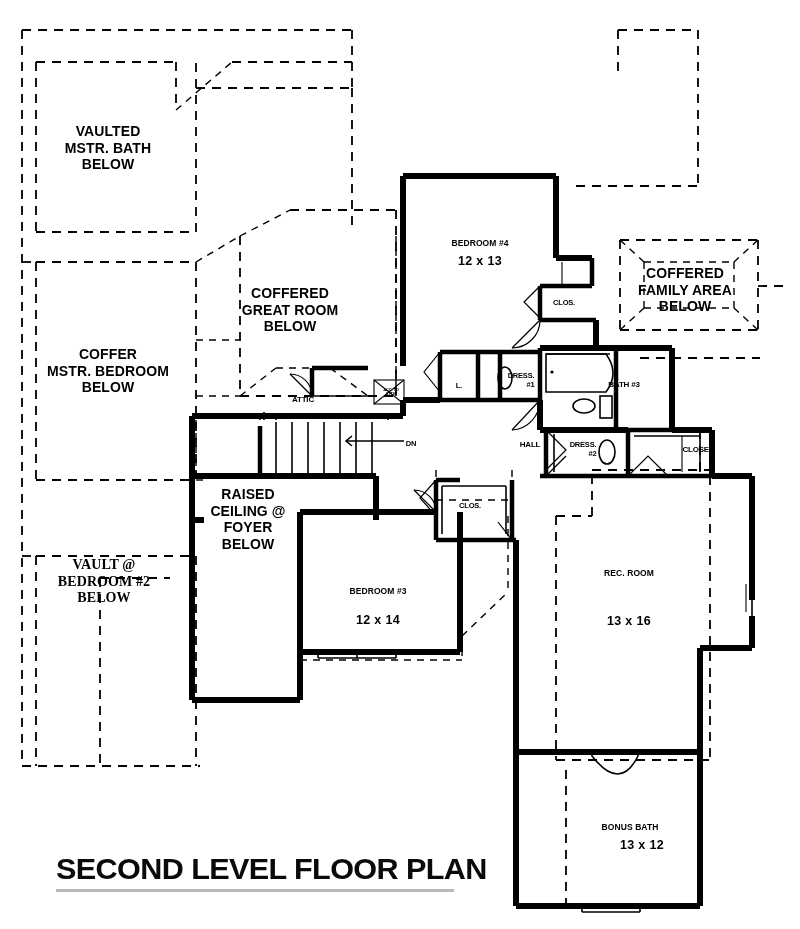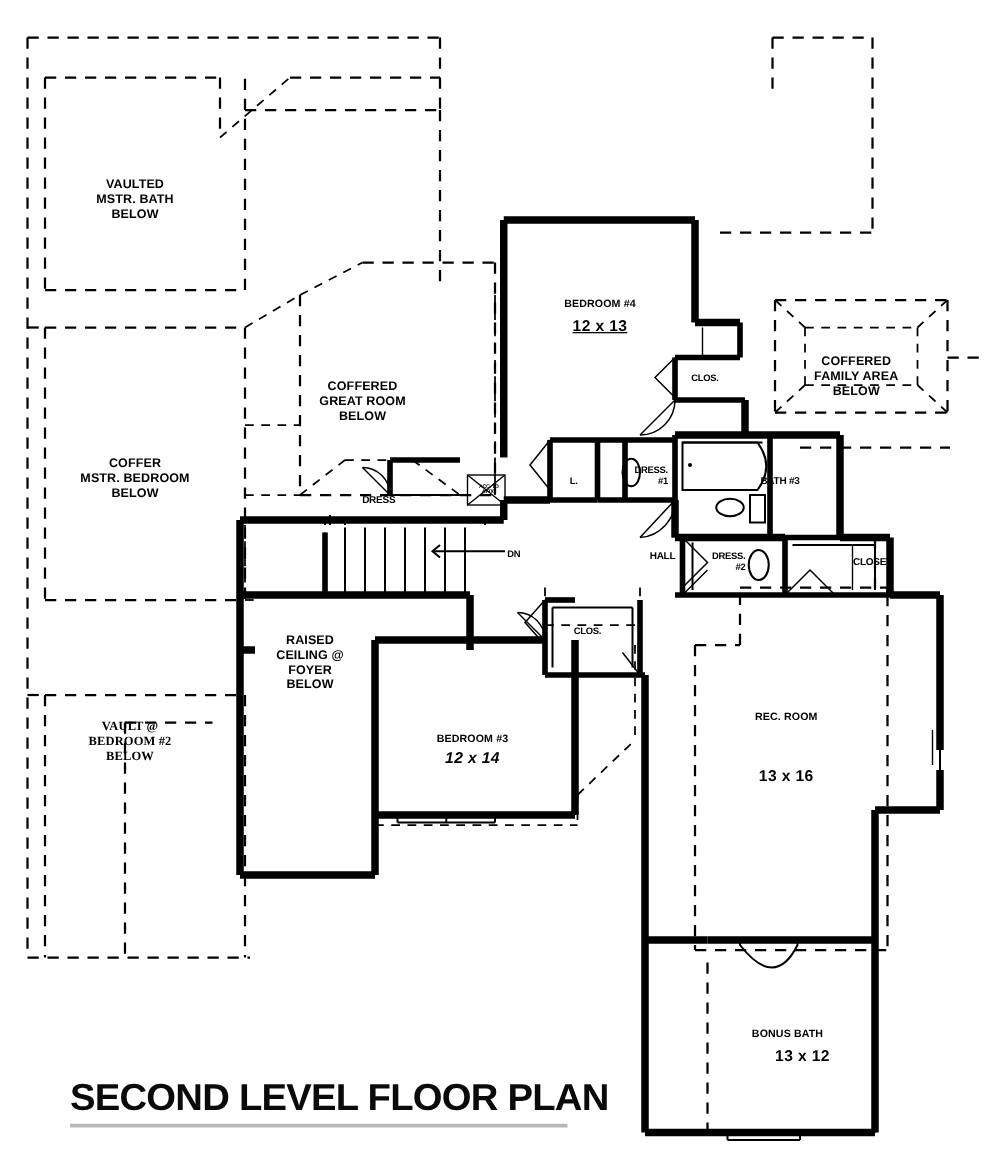--- a/index.html
+++ b/index.html
@@ -43,42 +43,40 @@
   }
   .lbl-room-name {
     font-size: 8.5px;
     letter-spacing: 0.1px;
   }
   .lbl-room-dim {
     font-size: 12.5px;
     letter-spacing: 0.3px;
   }
   .lbl-below {
-    font-size: 10px;
+    font-size: 14px;
     letter-spacing: 0.1px;
-    margin-top: 12px;
   }
   .lbl-small {
     font-size: 7.5px;
     text-align: right;
   }
   .lbl-tiny {
     font-size: 4.2px;
     line-height: 1.05;
   }
   .lbl-mid {
     font-size: 8px;
     margin-left: 44px;
   }
   .title-block {
     position: absolute;
     left: 56px;
     top: 852px;
     width: 420px;
-    margin-top: 10px;
   }
   .title-text {
     font-family: "Liberation Sans", sans-serif;
     font-weight: bold;
     font-size: 30px;
     letter-spacing: -0.6px;
     color: #0a0a0a;
     transform: scaleX(1.02);
     transform-origin: left center;
     white-space: nowrap;
@@ -371,35 +369,35 @@
 
       <path d="M312 396 L290 374"></path>
       <path d="M312 396 A 22 22 0 0 0 290 374"></path>
 
       <path d="M512 540 L498 522"></path>
     </g>
 
   </svg>
 
   <div class="lbl lbl-room-name" style="left:480px; top:243px;">BEDROOM #4</div>
-  <div class="lbl lbl-room-dim" style="left:480px; top:261px;text-decoration:underline;">12 x 13</div>
+  <div class="lbl lbl-room-dim" style="left:480px; top:261px;">12 x 13</div>
 
   <div class="lbl lbl-room-name" style="left:378px; top:591px;">BEDROOM #3</div>
-  <div class="lbl lbl-room-dim" style="left:378px; top:607px;font-style:italic;">12 x 14</div>
+  <div class="lbl lbl-room-dim" style="left:378px; top:620px;">12 x 14</div>
 
   <div class="lbl lbl-room-name" style="left:629px; top:573px;">REC. ROOM</div>
   <div class="lbl lbl-room-dim" style="left:629px; top:621px;">13 x 16</div>
 
   <div class="lbl lbl-room-name" style="left:630px; top:827px;">BONUS BATH</div>
   <div class="lbl lbl-room-dim" style="left:630px; top:845px;margin-left:12px;">13 x 12</div>
 
   <div class="lbl lbl-mid" style="left:486px; top:445px;">HALL</div>
   <div class="lbl lbl-mid" style="left:580px; top:385px;">BATH #3</div>
   <div class="lbl lbl-mid" style="left:654px; top:450px;">CLOSET</div>
-  <div class="lbl lbl-mid" style="left:259px; top:400px;">DRESS</div>
+  <div class="lbl lbl-mid" style="left:259px; top:400px;">ATTIC</div>
 
   <div class="lbl lbl-small" style="left:564px; top:303px;">CLOS.</div>
   <div class="lbl lbl-small" style="left:470px; top:506px;">CLOS.</div>
   <div class="lbl lbl-small" style="left:459px; top:386px;">L.</div>
 
   <div class="lbl lbl-small" style="left:521px; top:381px;">DRESS.
 #1</div>
   <div class="lbl lbl-small" style="left:583px; top:450px;">DRESS.
 #2</div>
 

